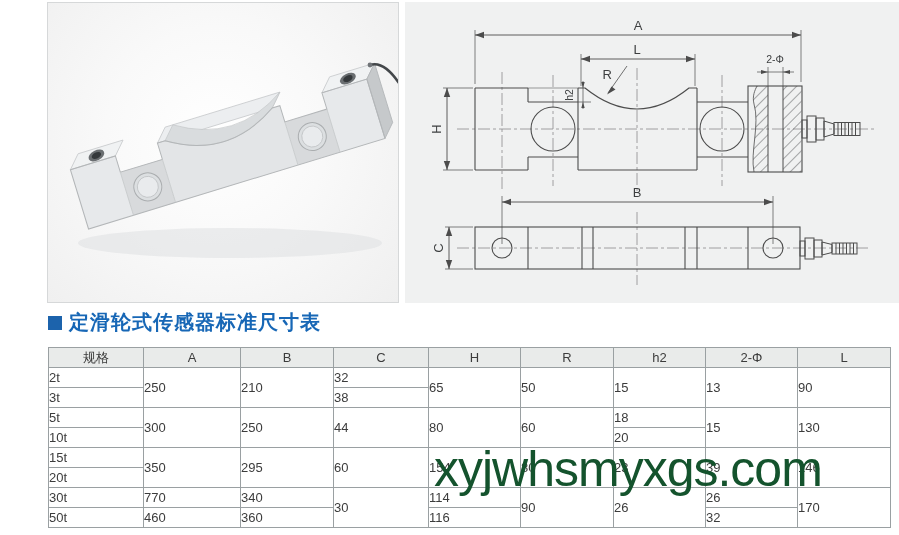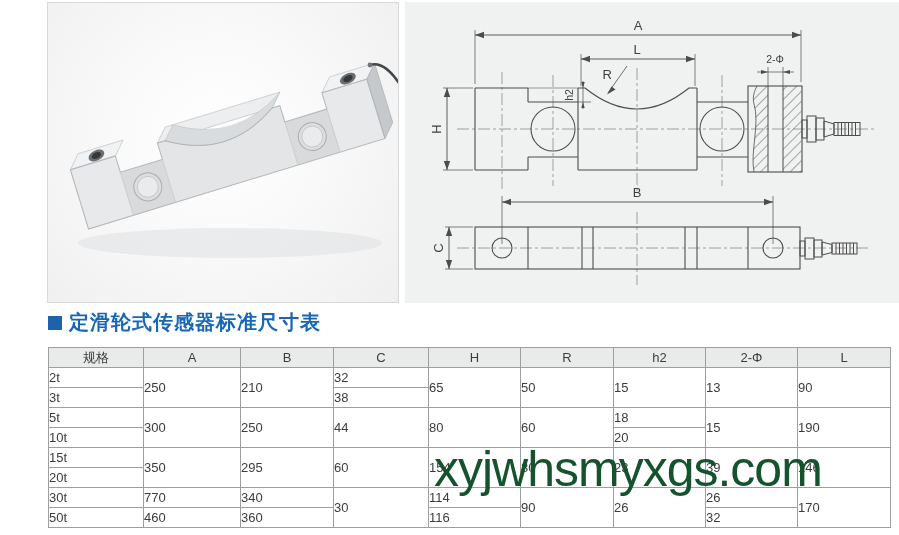--- a/index.html
+++ b/index.html
@@ -274,21 +274,21 @@
       </tr>
       <tr>
         <td>5t</td>
         <td rowspan="2">300</td>
         <td rowspan="2">250</td>
         <td rowspan="2">44</td>
         <td rowspan="2">80</td>
         <td rowspan="2">60</td>
         <td>18</td>
         <td rowspan="2">15</td>
-        <td rowspan="2">190</td>
+        <td rowspan="2">130</td>
       </tr>
       <tr>
         <td>10t</td>
         <td>20</td>
       </tr>
       <tr>
         <td>15t</td>
         <td rowspan="2">350</td>
         <td rowspan="2">295</td>
         <td rowspan="2">60</td>

